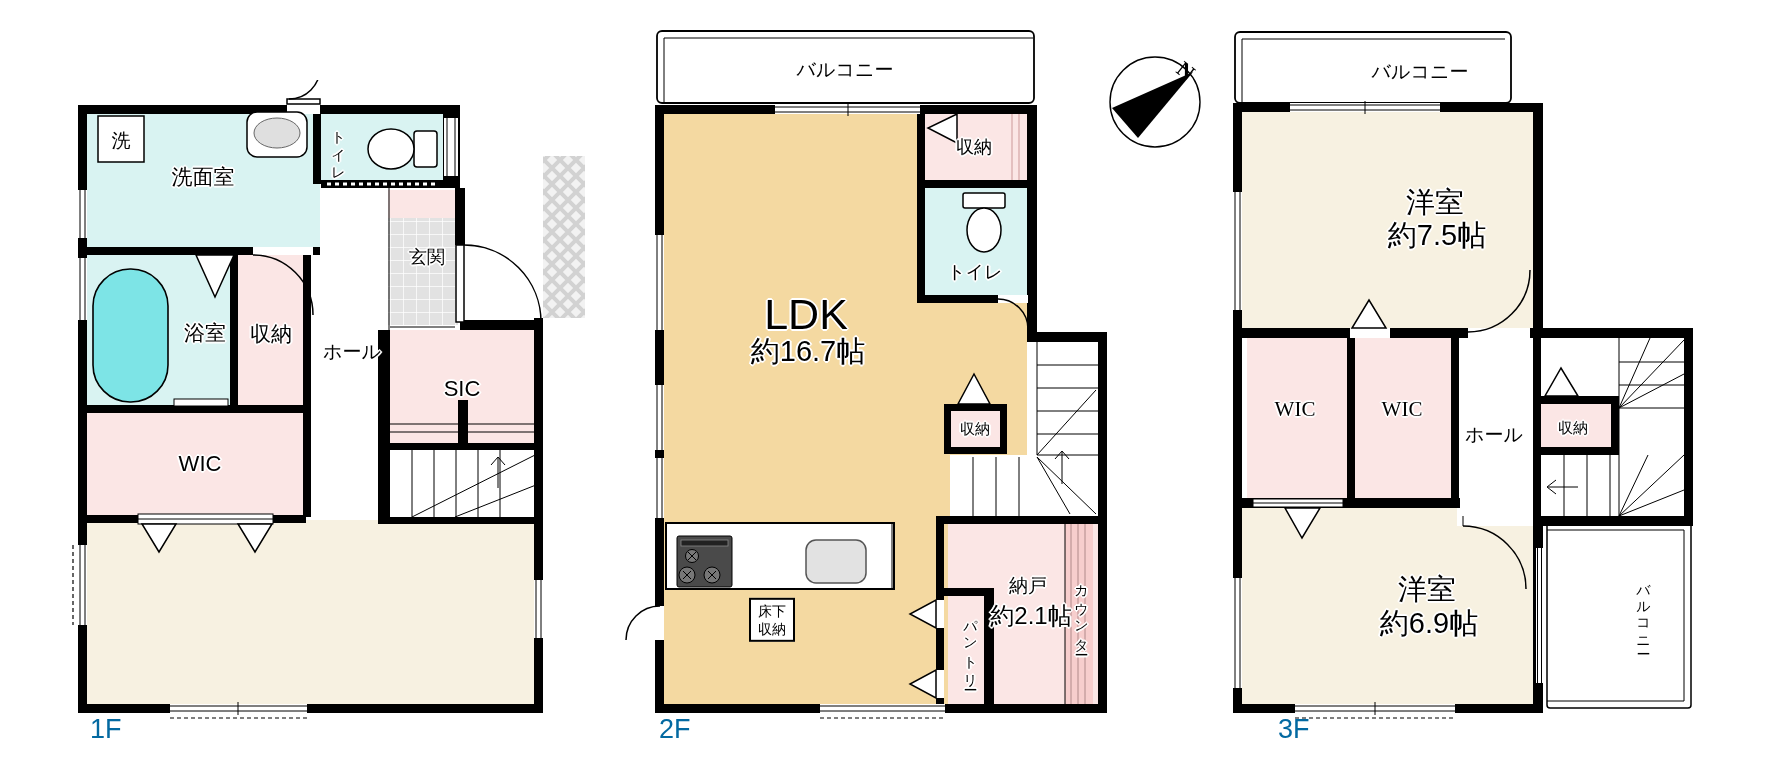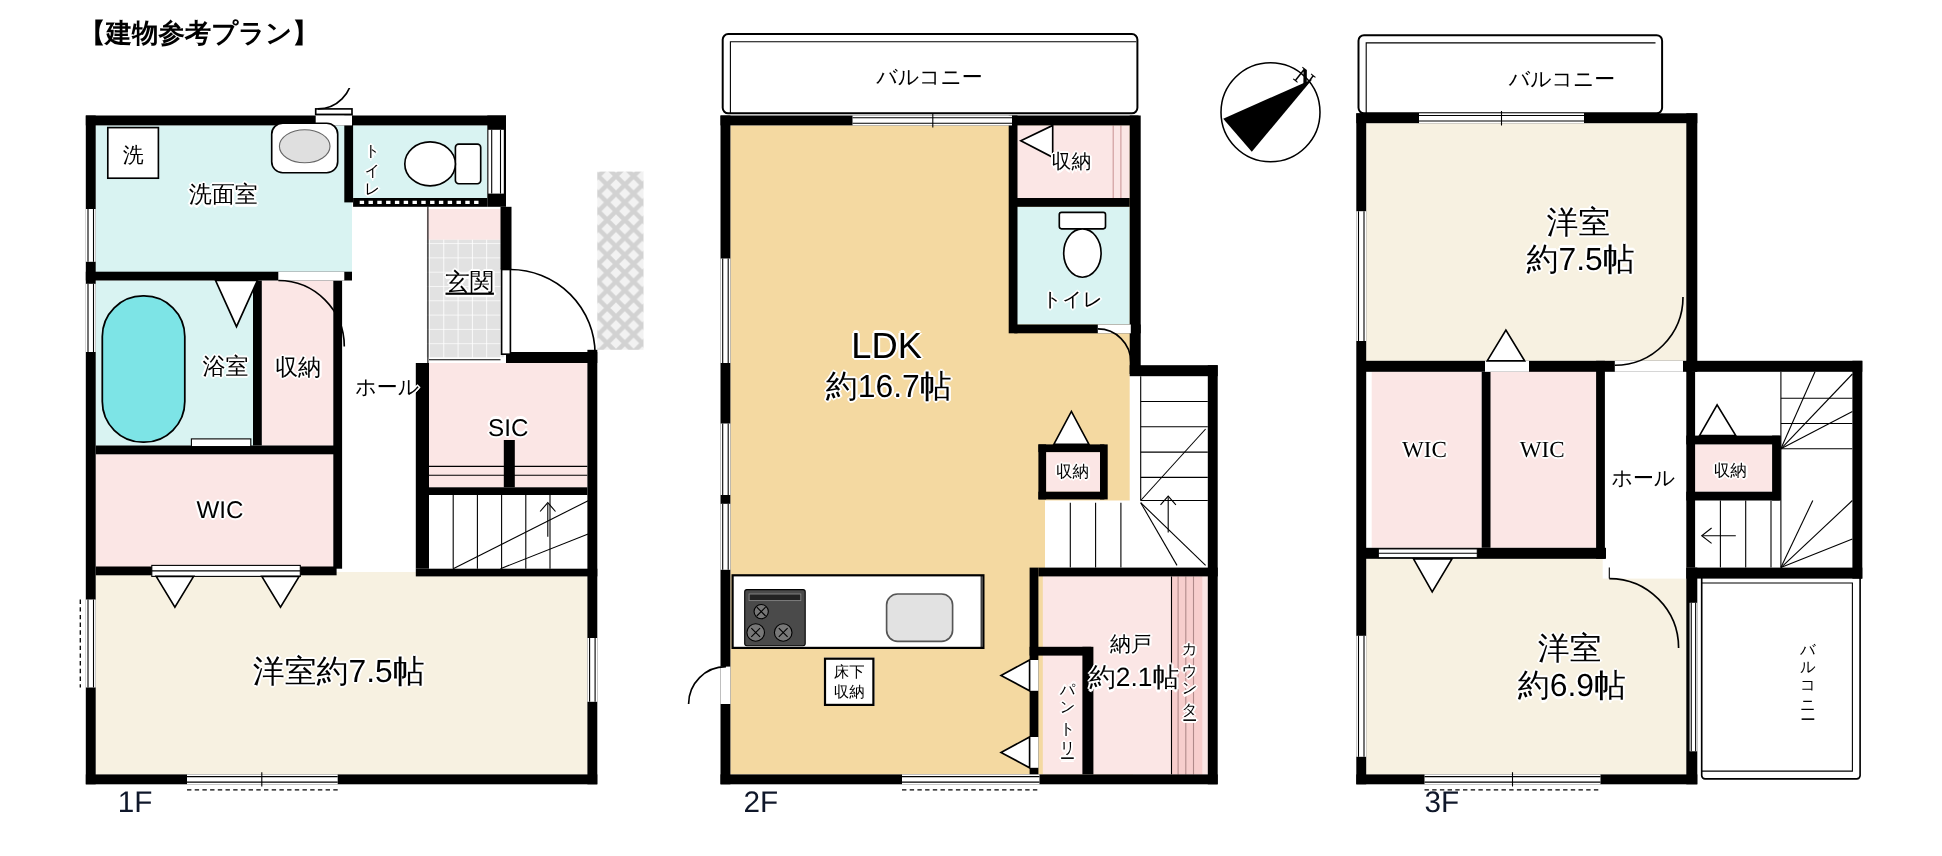--- a/index.html
+++ b/index.html
@@ -5,27 +5,27 @@
   html,body{margin:0;padding:0;background:#fff;}
   #canvas{position:relative;width:1765px;height:778px;background:#fff;overflow:hidden;
           font-family:"Liberation Sans","DejaVu Sans",sans-serif;}
   svg.plan{position:absolute;z-index:1;}
   .lbl{position:absolute;transform:translate(-50%,-50%);color:#000;font-weight:500;white-space:nowrap;z-index:5;
        text-shadow:-2px 0 0 #fff,2px 0 0 #fff,0 2px 0 #fff,0 -2px 0 #fff,-1px -1px 0 #fff,1px -1px 0 #fff,-1px 1px 0 #fff,1px 1px 0 #fff;}
   .vert{writing-mode:vertical-rl;text-orientation:upright;letter-spacing:2px;}
   .t-title{font-size:24px;font-weight:700;transform:none;}
   .t-room{font-size:21px;font-family:Liberation Serif, serif;}
   .t-big{font-size:29px;}
-  .t-ldk{font-size:33px;}
+  .t-ldk{font-size:43px;}
   .t-mid{font-size:18px;}
   .t-sm{font-size:15px;}
   .t-vs{font-size:14px;}
   .t-hall{font-size:19px;}
   .t-balc{font-size:19px;}
-  .floor-tag{position:absolute;font-size:27px;color:#0f172a;z-index:5;font-weight:500;margin-left:17px;}
+  .floor-tag{position:absolute;font-size:27px;color:#0369a1;z-index:5;font-weight:500;}
   .ubox{position:absolute;transform:translate(-50%,-50%);border:2px solid #000;background:#fff;text-align:center;
         font-size:14px;line-height:1.3;padding:2px 7px;z-index:5;}
   .w{fill:#000;}
   .thin{stroke:#000;stroke-width:1;fill:none;}
   .door{fill:#fff;stroke:#000;stroke-width:1.5;}
   .arc{fill:none;stroke:#000;stroke-width:1.5;}
   .winline{stroke:#000;stroke-width:1;}
   .dash{stroke:#000;stroke-width:1.2;stroke-dasharray:4 3;fill:none;}
 </style>
 </head>
@@ -353,32 +353,30 @@
       <line class="thin" x1="1463" y1="516" x2="1463" y2="526"></line>
     </g>
   </svg>
 
   <svg class="plan" style="left:1105px;top:52px;width:100px;height:100px" viewBox="0 0 100 100">
     <circle cx="50" cy="50" r="45" fill="#fff" stroke="#000" stroke-width="1.4"></circle>
     <polygon points="88,20 7,56 33,86" fill="#000"></polygon>
     <text x="80" y="26" transform="rotate(38 80 20)" text-anchor="middle" font-family="Liberation Serif, DejaVu Serif, serif" font-size="22" font-weight="bold">N</text>
   </svg>
 
-  <div class="lbl t-title" style="left:72px;top:14px;">【建物参考プラン】</div>
 
   <div class="lbl" style="left:121px;top:141px;font-size:19px;">洗</div>
   <div class="lbl t-room" style="left:203px;top:177px;">洗面室</div>
   <div class="lbl t-vs vert" style="left:339px;top:148px;">トイレ</div>
   <div class="lbl t-room" style="left:205px;top:333px;">浴室</div>
   <div class="lbl t-room" style="left:271px;top:334px;">収納</div>
   <div class="lbl t-hall" style="left:352px;top:352px;">ホール</div>
-  <div class="lbl" style="left:427px;top:257px;font-size:22px;text-decoration:underline;">玄関</div>
+  <div class="lbl" style="left:427px;top:257px;font-size:18px;">玄関</div>
   <div class="lbl" style="left:462px;top:389px;font-size:22px;">SIC</div>
   <div class="lbl" style="left:200px;top:464px;font-size:22px;">WIC</div>
-  <div class="lbl t-big" style="left:308px;top:611px;">洋室約7.5帖</div>
   <div class="floor-tag" style="left:90px;top:714px;">1F</div>
 
   <div class="lbl t-balc" style="left:845px;top:70px;">バルコニー</div>
   <div class="lbl t-ldk" style="left:806px;top:314px;">LDK</div>
   <div class="lbl t-big" style="left:808px;top:352px;">約16.7帖</div>
   <div class="lbl t-mid" style="left:974px;top:147px;">収納</div>
   <div class="lbl t-mid" style="left:975px;top:272px;">トイレ</div>
   <div class="lbl t-sm" style="left:975px;top:429px;">収納</div>
   <div class="ubox" style="left:772px;top:620px;">
     <span>床下</span><br>

